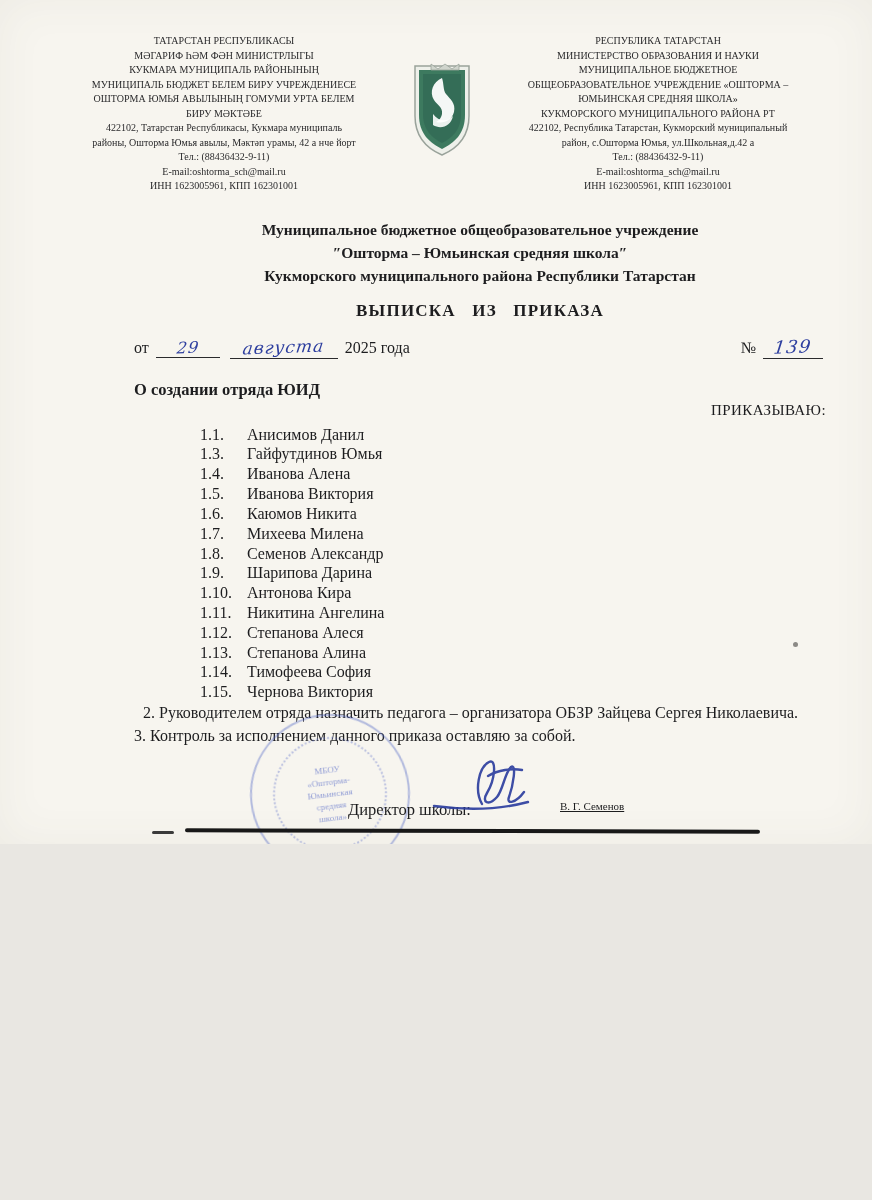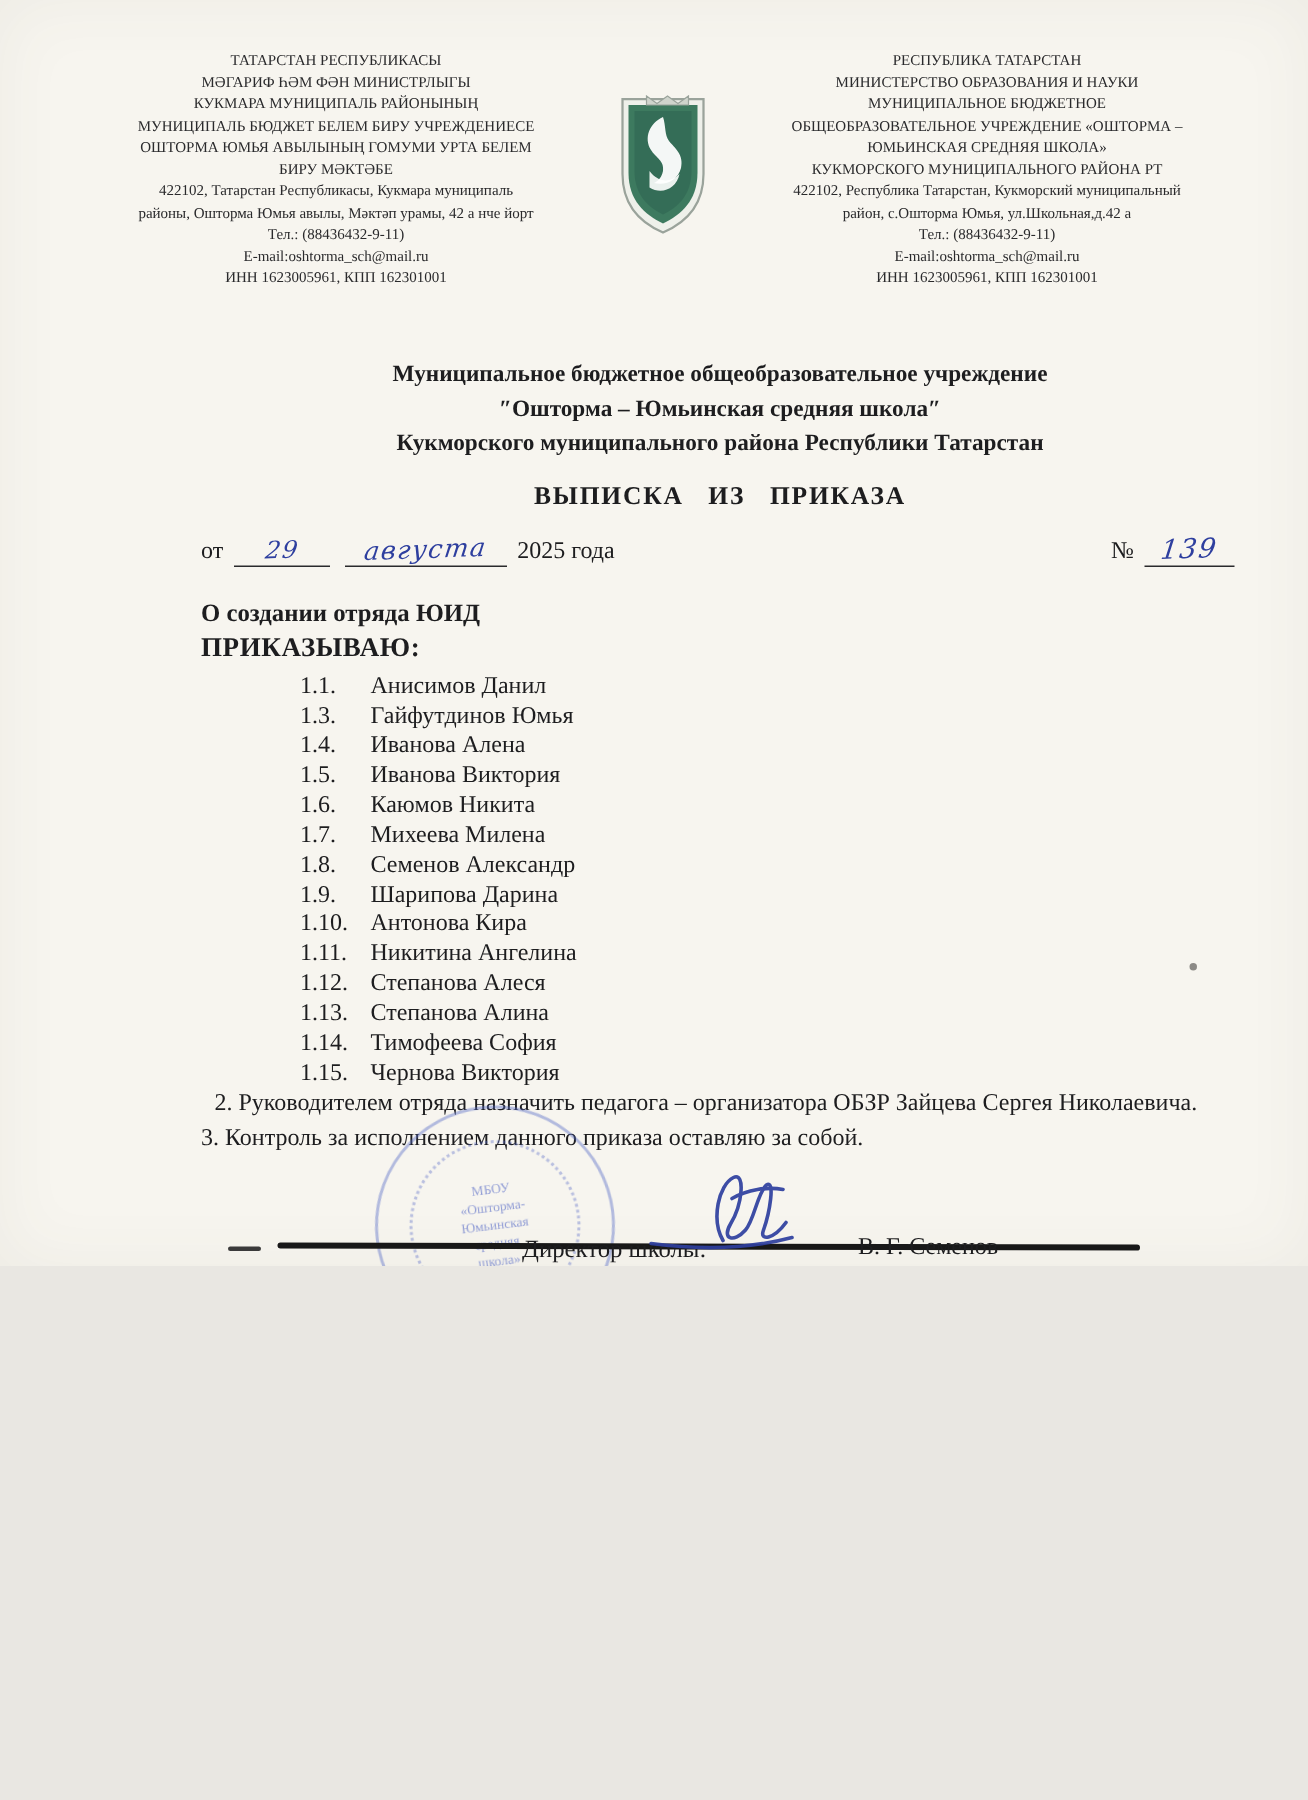--- a/index.html
+++ b/index.html
@@ -16,51 +16,51 @@
     box-shadow:inset 0 0 46px rgba(90,80,60,.06);
   }
   
   .letterhead{display:flex; justify-content:space-between; padding:34px 50px 0 58px; gap:6px;}
   .lh-col{font-size:10px; line-height:1.45; text-align:center; white-space:pre-line; color:#2a2a2c;}
   .lh-left{width:332px;}
   .lh-right{width:328px;}
   .lh-emblem{width:78px; display:flex; justify-content:center; padding-top:26px;}
   
   .content-pad{margin-left:134px; margin-right:46px;}
-  .org-title{margin-top:44px; text-align:center; font-weight:bold; font-size:15.5px; line-height:1.5;}
+  .org-title{margin-top:24px; text-align:center; font-weight:bold; font-size:15.5px; line-height:1.5;}
   .doc-type{margin-top:14px; text-align:center; font-weight:bold; font-size:17px;
             letter-spacing:1.2px; word-spacing:11px;}
   
   .meta-row{margin-top:15px; display:flex; justify-content:space-between; align-items:baseline; font-size:16px;}
   .blank{display:inline-block; border-bottom:1.4px solid #2a2a2c; text-align:center; padding:0 8px; margin:0 3px;}
   .hw{font-style:italic; color:var(--handwriting,#2e3f9f);
       font-family:"DejaVu Serif","Liberation Serif",serif; letter-spacing:1px;}
   .hw-skew{display:inline-block; transform:skewX(-9deg) rotate(-2deg);}
   .blank-day{min-width:64px;}
   .blank-month{min-width:108px; font-size:17px;}
   .blank-num{min-width:60px; font-size:18px;}
   
   .subject{margin-top:21px; font-weight:bold; font-size:16.5px;}
   .para{font-size:16px; line-height:1.42; text-align:justify;}
   .preamble{margin-top:12px; text-indent:42px;}
-  .prikaz{font-weight:bold; font-size:18px; letter-spacing:.4px; line-height:1.42;}
+  .prikaz{font-weight:normal; font-size:15px; letter-spacing:.4px; line-height:1.42;text-align:right;}
   .item1{white-space:pre-line; text-indent:13px;}
   .item2{text-indent:9px;}
   .students{list-style:none; margin:3px 46px 0 200px; font-size:16px; line-height:1.24;}
   .snum{display:inline-block; width:47px;}
   
   .sig-block{position:relative; margin-top:8px; height:210px;}
   .stamp{position:absolute; left:250px; top:-42px; width:160px; height:160px; border-radius:50%;
          border:2px solid rgba(84,104,198,.42); filter:blur(.45px); transform:rotate(-7deg); z-index:0;}
   .stamp-inner{position:absolute; inset:21px; border-radius:50%; border:2px dotted rgba(84,104,198,.38);}
   .stamp-text{position:absolute; inset:0; display:flex; flex-direction:column; justify-content:center;
               align-items:center; text-align:center; font-size:9px; line-height:1.35;
               color:var(--stamp,#5468c6); opacity:.62;}
   .sig-label{position:absolute; left:348px; top:44px; font-size:16.5px; z-index:1;}
-  .sig-name{position:absolute; left:572px; top:44px; font-size:16px; z-index:1;}
+  .sig-name{position:absolute; left:560px; top:44px; font-size:11px; z-index:1;text-decoration:underline;}
   .sig-script{position:absolute; left:428px; top:-4px; z-index:2;}
   
   .scan-line{position:absolute; left:185px; bottom:11px; width:575px; height:4px; background:#181818;
              border-radius:2px; transform:rotate(.15deg);}
   .scan-smudge{position:absolute; left:152px; bottom:10px; width:22px; height:3px; background:#3a3a3a; border-radius:2px;}
   .scan-dot{position:absolute; left:793px; top:642px; width:5px; height:5px; border-radius:50%; background:#8c8a86;}
 </style>
 </head>
 <body>
 

